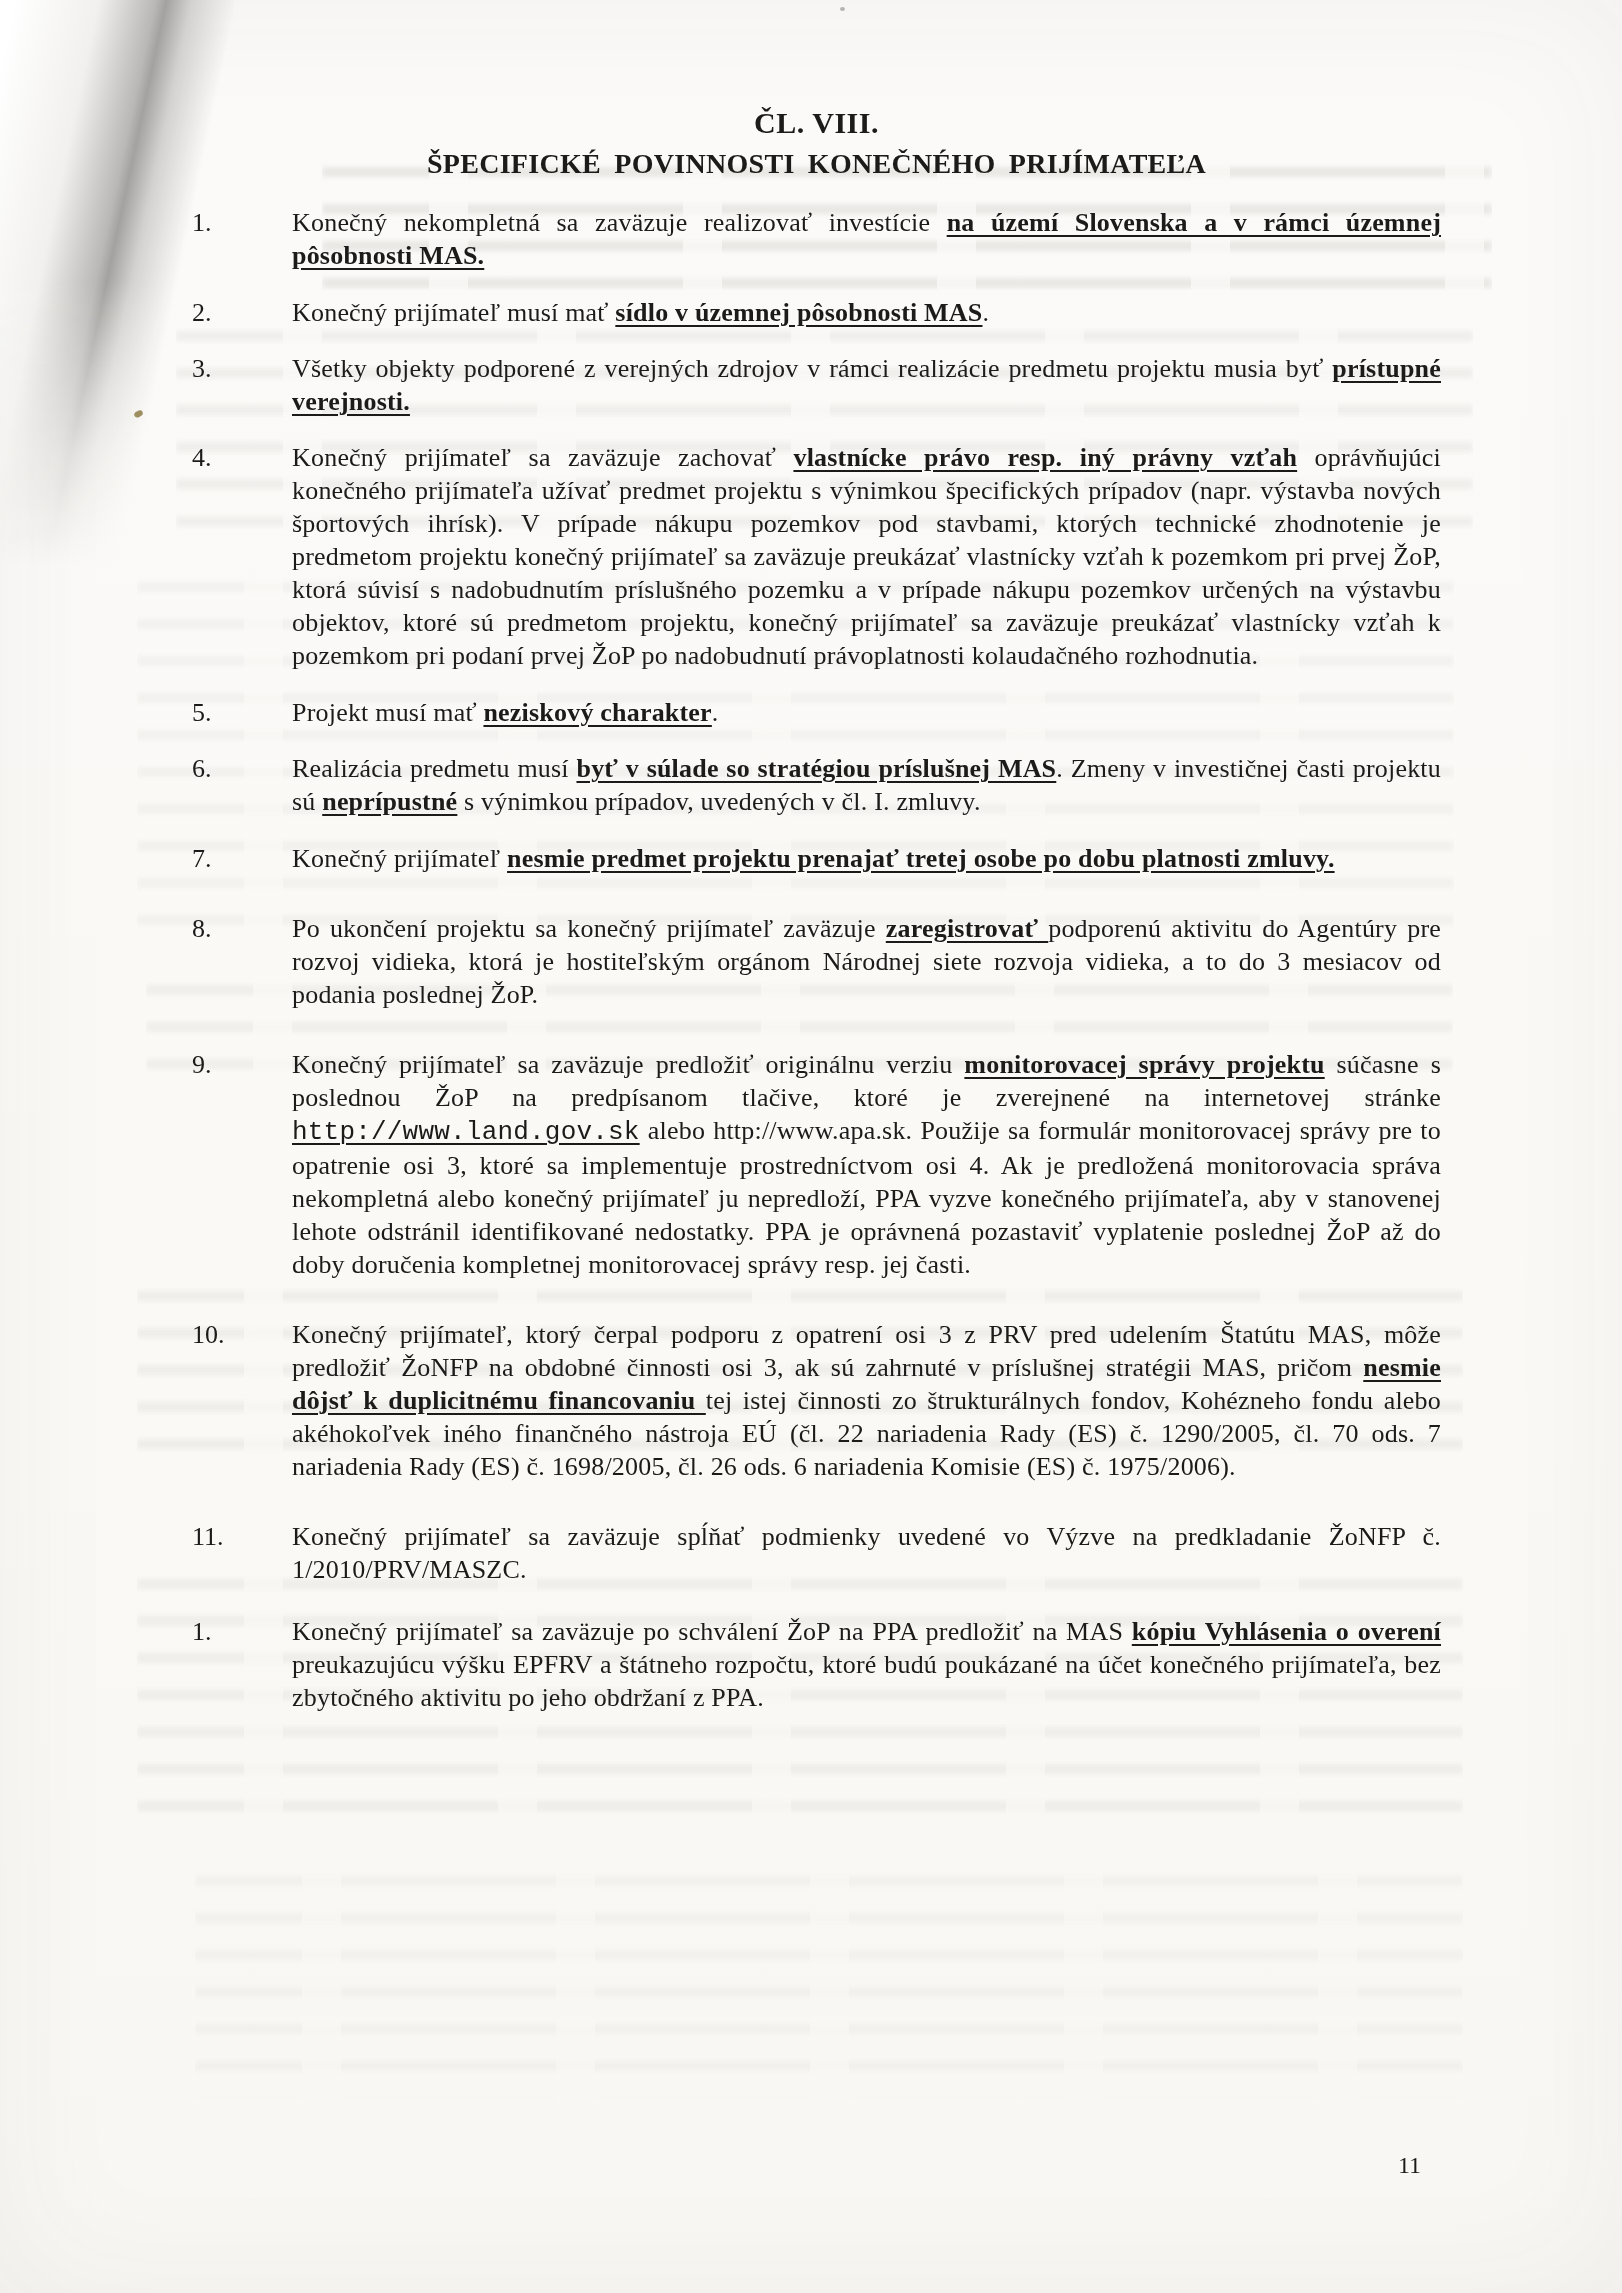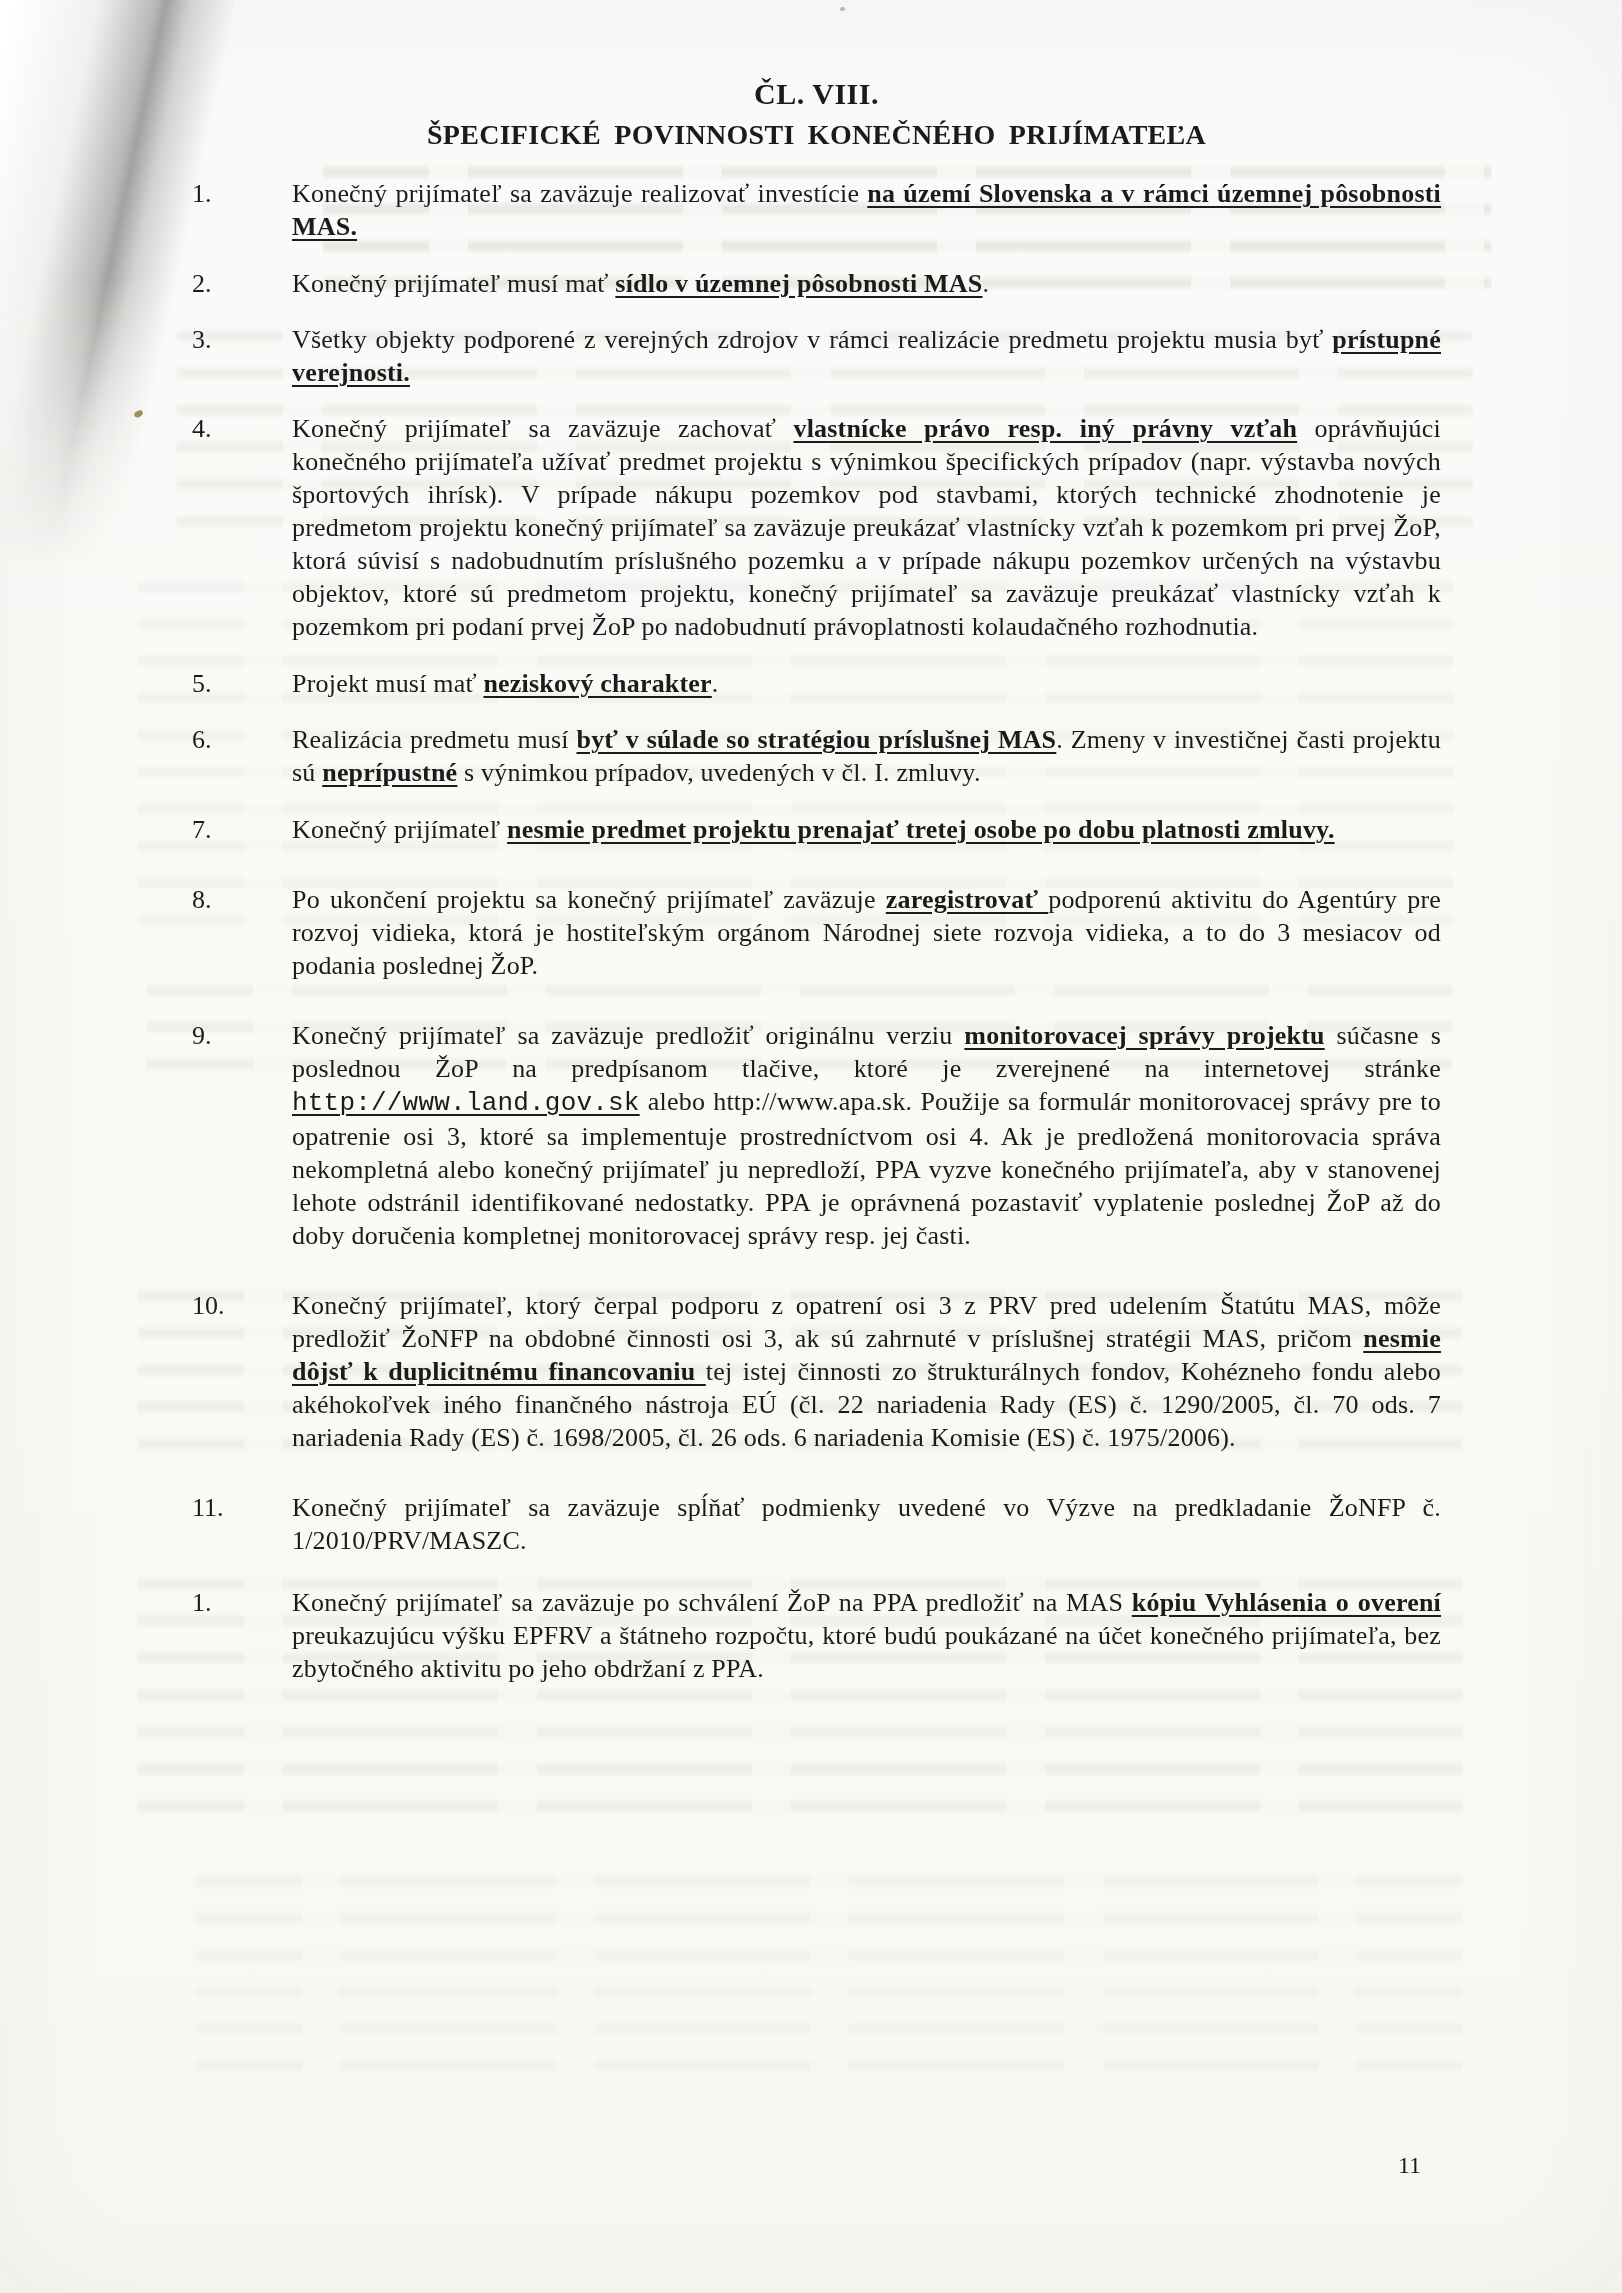--- a/index.html
+++ b/index.html
@@ -40,21 +40,21 @@
   .g5{left:137px;top:1270px;width:1326px;height:195px;opacity:.55;}
   .g6{left:137px;top:1558px;width:1326px;height:256px;opacity:.50;}
   .g7{left:195px;top:1855px;width:1268px;height:244px;opacity:.35;}
   .speck{position:absolute;left:134px;top:411px;width:8.8px;height:5.9px;border-radius:50%;
     background:#8d7d46;transform:rotate(-28deg);opacity:.85;}
   .speck2{position:absolute;left:840px;top:6.8px;width:4.9px;height:3.9px;border-radius:50%;
     background:#9a9894;opacity:.7;}
 
   .content{position:relative;padding:0 182px 0 192px;}
   .art-head{text-align:center;}
-  .art-head.first{padding-top:76px;}
+  .art-head.first{padding-top:105px;}
   .art-title{
     margin:0;font-size:30px;line-height:35px;font-weight:bold;letter-spacing:0.5px;
   }
   .art-subtitle{
     margin:3.9px 0 0 0;font-size:28px;line-height:39px;font-weight:bold;
     letter-spacing:0.3px;word-spacing:5.9px;
   }
   .items{margin-top:11.7px;}
   .item{display:flex;margin-top:23.4px;}
   .art8 .item:nth-child(n+8){margin-top:37px;}
@@ -88,21 +88,21 @@
   <div class="content">
 
     <section class="art8">
       <div class="art-head first">
         <h1 class="art-title">ČL. VIII.</h1>
         <h2 class="art-subtitle">ŠPECIFICKÉ POVINNOSTI KONEČNÉHO PRIJÍMATEĽA</h2>
       </div>
       <div class="items">
           <div class="item">
             <div class="num">1.</div>
-            <div class="body"><span>Konečný prijímateľ sa zaväzuje realizovať investície </span><span class="bu">na území Slovenska a v rámci územnej pôsobnosti MAS.</span></div>
+            <div class="body"><span>Konečný nekompletná sa zaväzuje realizovať investície </span><span class="bu">na území Slovenska a v rámci územnej pôsobnosti MAS.</span></div>
           </div>
           <div class="item">
             <div class="num">2.</div>
             <div class="body"><span>Konečný prijímateľ musí mať </span><span class="bu">sídlo v územnej pôsobnosti MAS</span><span>.</span></div>
           </div>
           <div class="item">
             <div class="num">3.</div>
             <div class="body"><span>Všetky objekty podporené z verejných zdrojov v rámci realizácie predmetu projektu musia byť </span><span class="bu">prístupné verejnosti.</span></div>
           </div>
           <div class="item">

